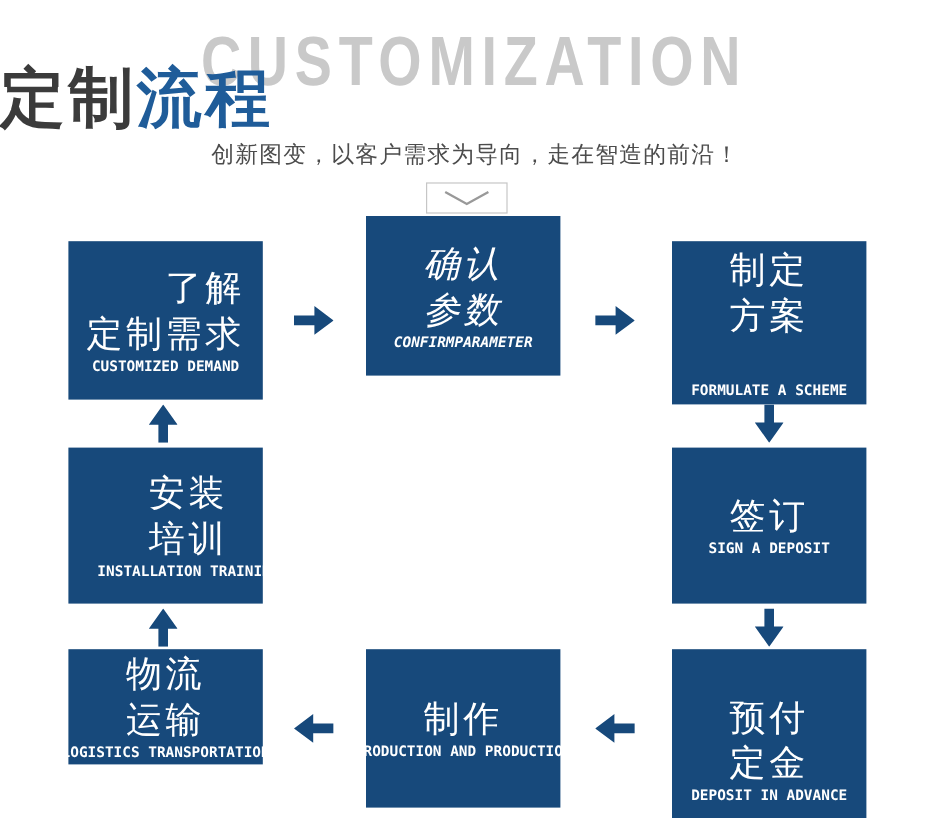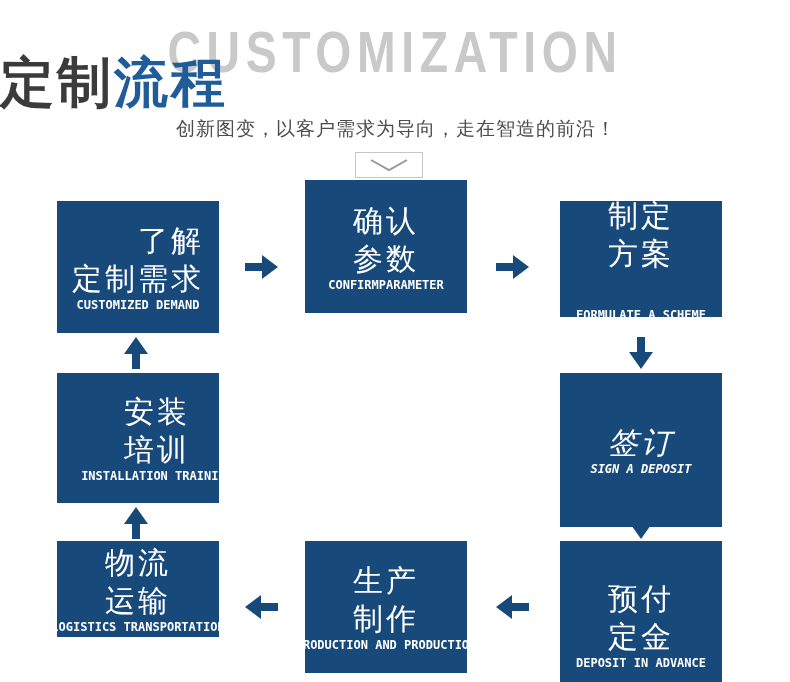--- a/index.html
+++ b/index.html
@@ -115,33 +115,33 @@
       <div>了解</div>
       <div>定制需求</div>
     </div>
     <div class="en">CUSTOMIZED DEMAND</div>
   </div>
 
   <svg class="arrow" style="left:245px; top:254px;" width="33" height="26" viewBox="0 0 33 26">
     <path d="M0,9 L17,9 L17,1 L33,13 L17,25 L17,17 L0,17 Z" fill="#17497b"></path>
   </svg>
 
-  <div class="box" style="left:305px; top:180px; height:133px;">
+  <div class="box" style="left:305px; top:180px; height:133px;font-style:italic;">
     <div class="cn">
       <div>确认</div>
       <div>参数</div>
     </div>
     <div class="en">CONFIRMPARAMETER</div>
   </div>
 
   <svg class="arrow" style="left:496px; top:254px;" width="33" height="26" viewBox="0 0 33 26">
     <path d="M0,9 L17,9 L17,1 L33,13 L17,25 L17,17 L0,17 Z" fill="#17497b"></path>
   </svg>
 
-  <div class="box" style="left:560px; top:201px; height:116px;gap:35px;">
+  <div class="box" style="left:560px; top:201px; height:136px;gap:35px;">
     <div class="cn">
       <div>制定</div>
       <div>方案</div>
     </div>
     <div class="en">FORMULATE A SCHEME</div>
   </div>
 
   <svg class="arrow" style="left:629px; top:337px;" width="24" height="32" viewBox="0 0 24 32">
     <path d="M8,0 L16,0 L16,15 L24,15 L12,32 L0,15 L8,15 Z" fill="#17497b"></path>
   </svg>
@@ -150,21 +150,21 @@
   </svg>
 
   <div class="box" style="left:57px; top:373px; height:130px;padding-left:38px;">
     <div class="cn">
       <div>安装</div>
       <div>培训</div>
     </div>
     <div class="en">INSTALLATION TRAINING</div>
   </div>
 
-  <div class="box" style="left:560px; top:373px; height:154px;font-style:italic;">
+  <div class="box" style="left:560px; top:373px; height:130px;">
     <div class="cn">
       <div>签订</div>
     </div>
     <div class="en">SIGN A DEPOSIT</div>
   </div>
 
   <svg class="arrow" style="left:629px; top:507px;" width="24" height="32" viewBox="0 0 24 32">
     <path d="M8,0 L16,0 L16,15 L24,15 L12,32 L0,15 L8,15 Z" fill="#17497b"></path>
   </svg>
   <svg class="arrow" style="left:124px; top:507px;" width="24" height="32" viewBox="0 0 24 32">
@@ -178,21 +178,20 @@
     </div>
     <div class="en">LOGISTICS TRANSPORTATION</div>
   </div>
 
   <svg class="arrow" style="left:245px; top:594px;" width="33" height="26" viewBox="0 0 33 26">
     <path d="M33,9 L16,9 L16,1 L0,13 L16,25 L16,17 L33,17 Z" fill="#17497b"></path>
   </svg>
 
   <div class="box" style="left:305px; top:541px; height:132px;">
     <div class="cn">
-      <div>生产</div>
       <div>制作</div>
     </div>
     <div class="en">PRODUCTION AND PRODUCTION</div>
   </div>
 
   <svg class="arrow" style="left:496px; top:594px;" width="33" height="26" viewBox="0 0 33 26">
     <path d="M33,9 L16,9 L16,1 L0,13 L16,25 L16,17 L33,17 Z" fill="#17497b"></path>
   </svg>
 
   <div class="box" style="left:560px; top:541px; height:168px;">

